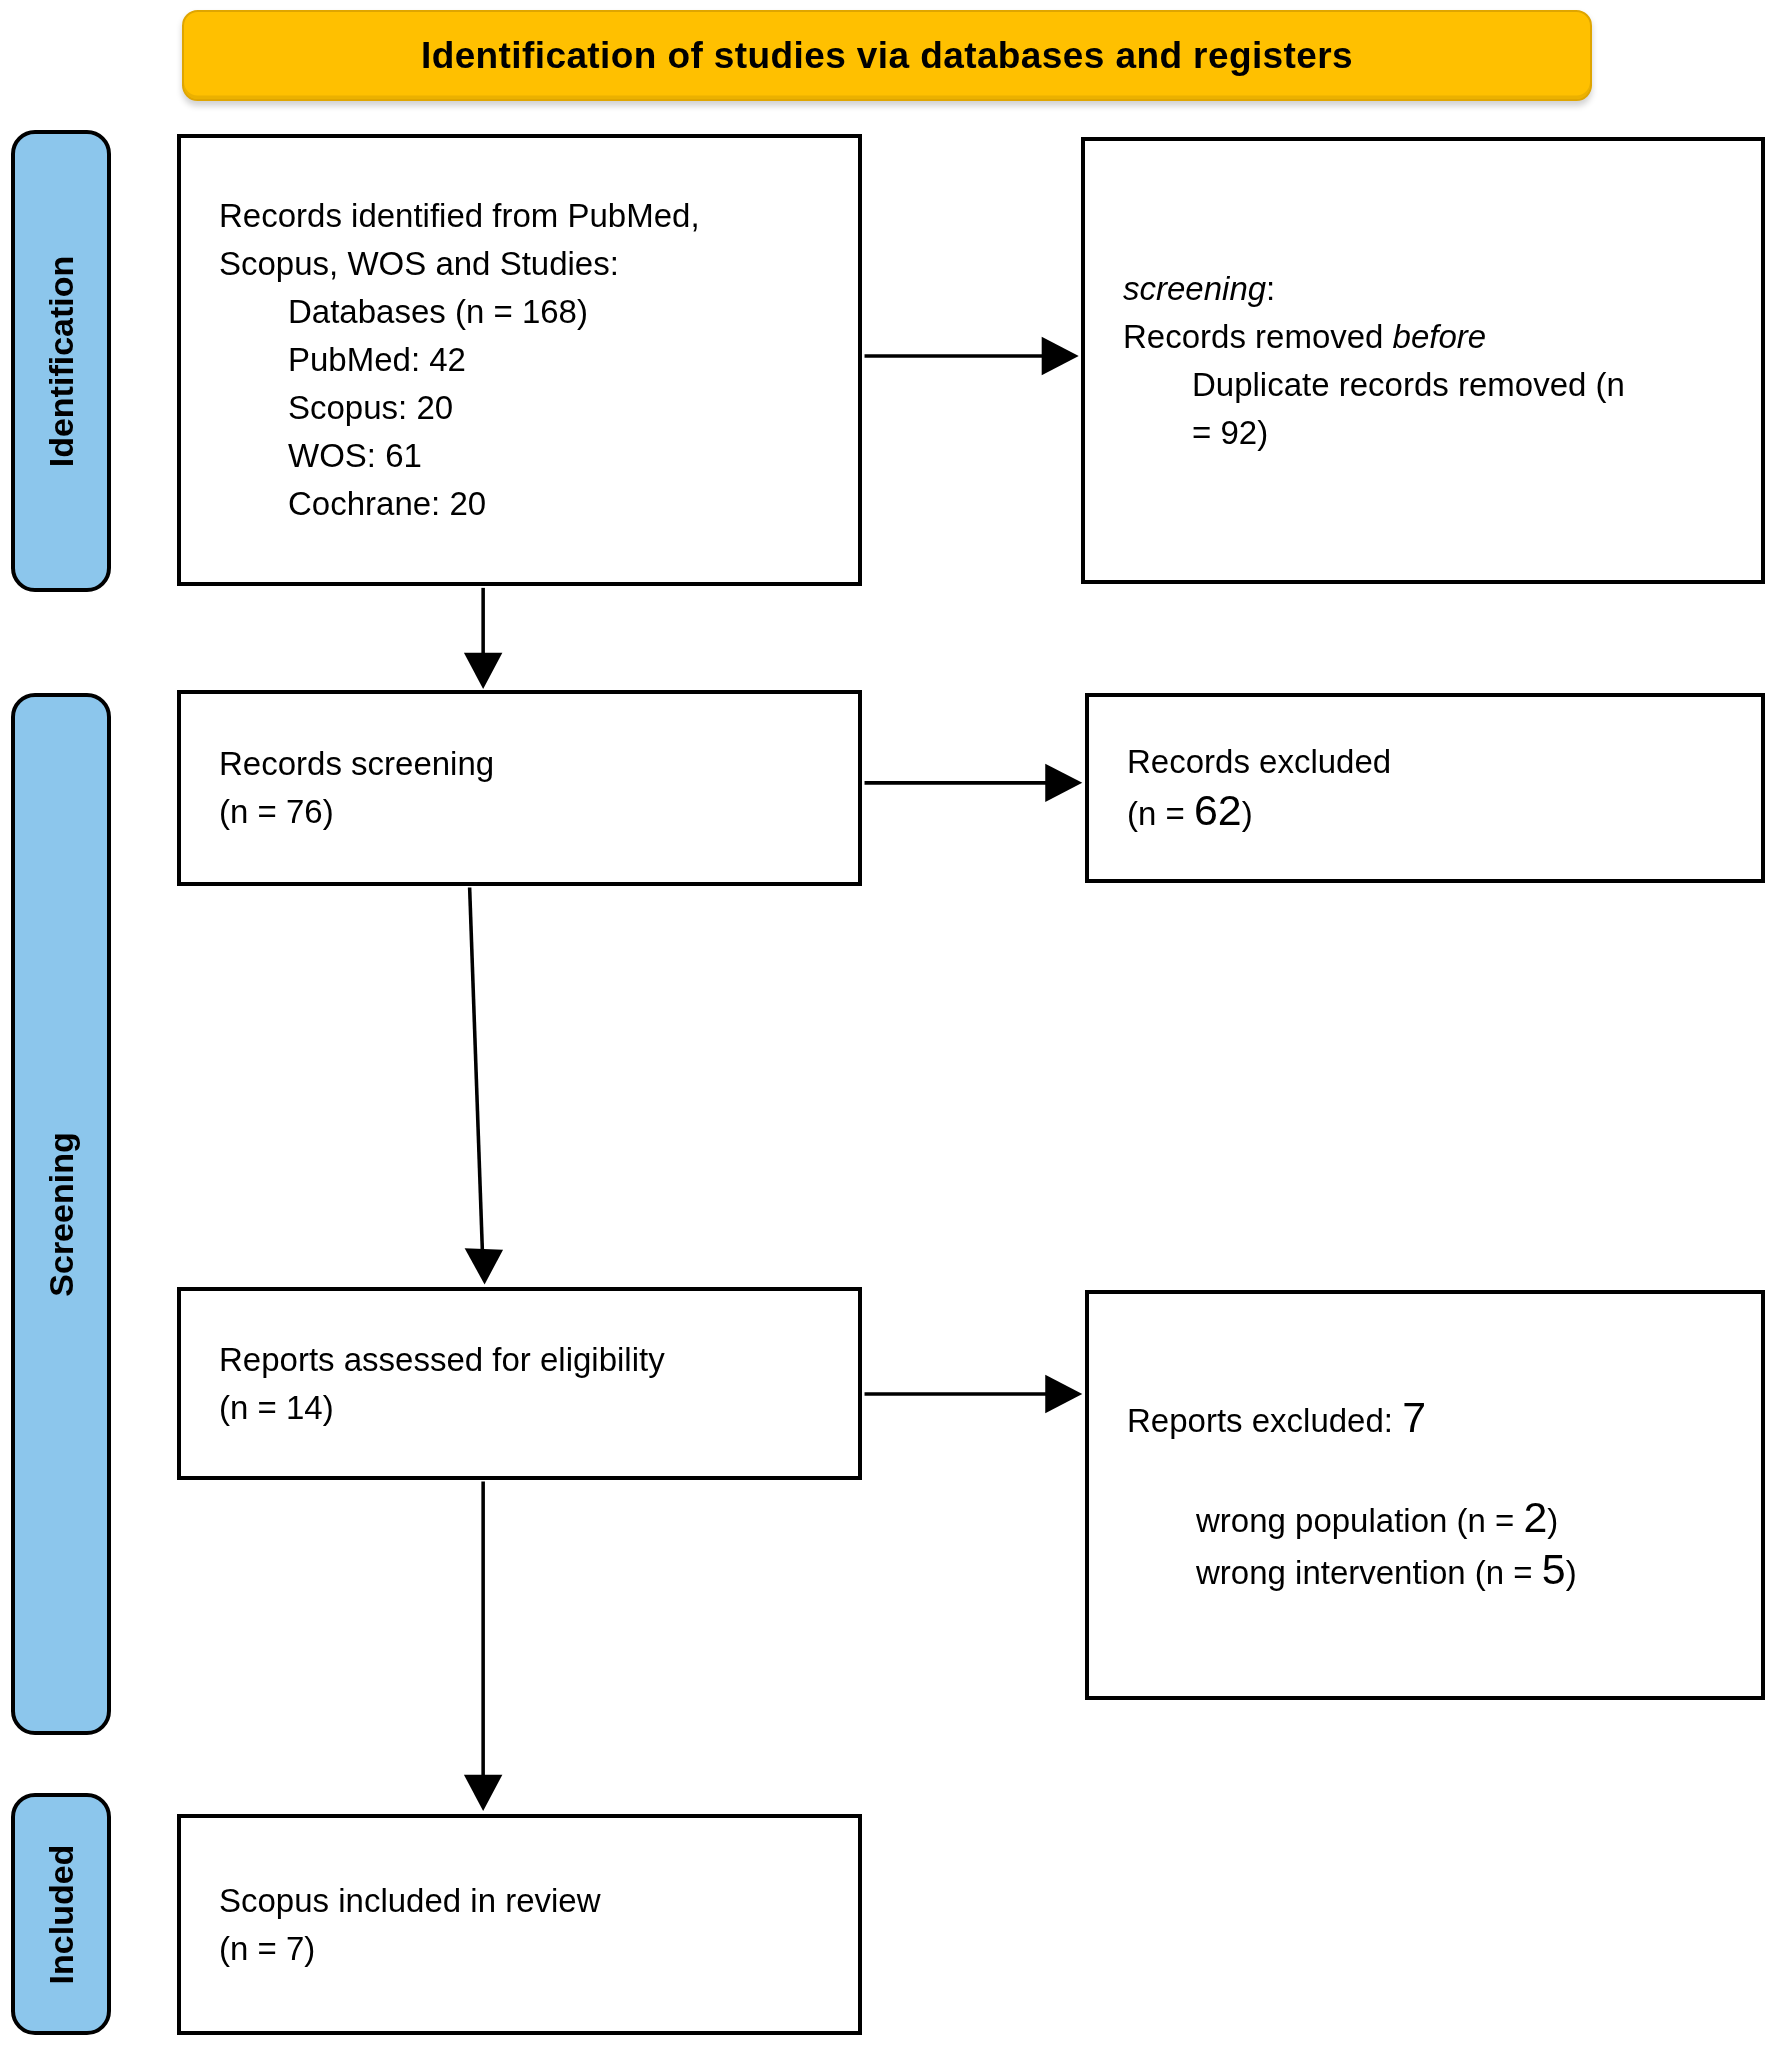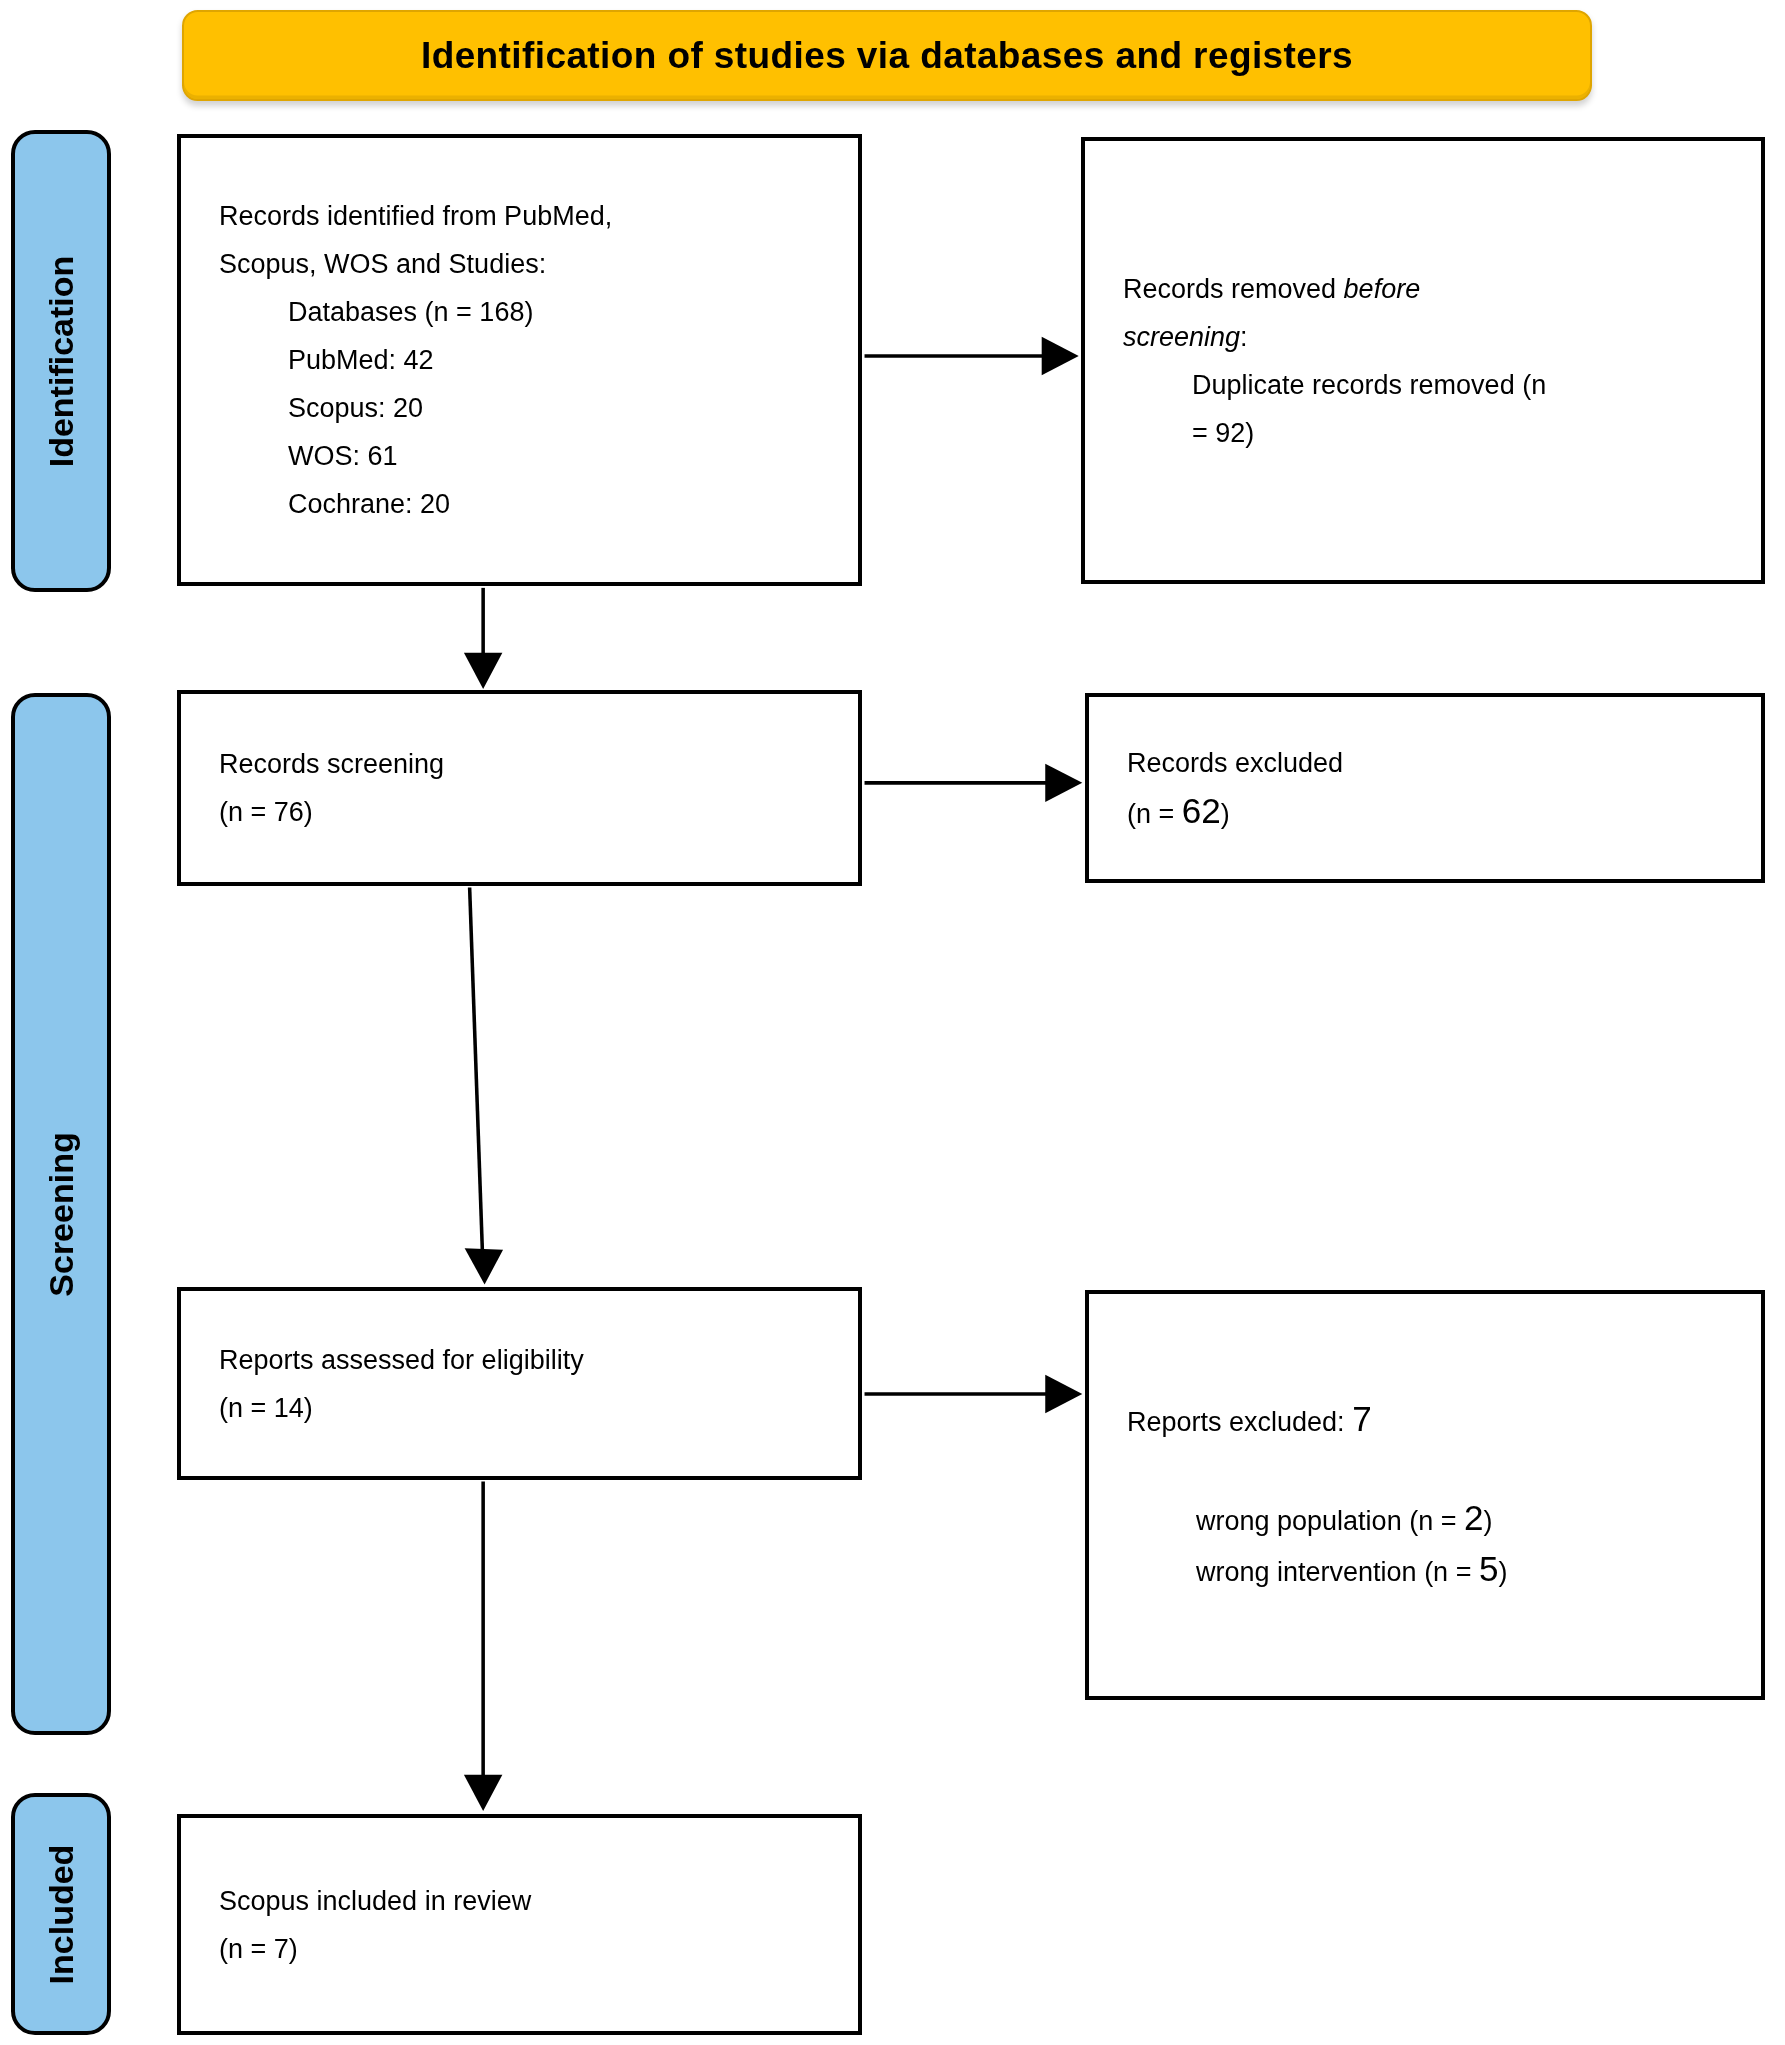--- a/index.html
+++ b/index.html
@@ -40,21 +40,21 @@
     transform:rotate(-90deg);
     white-space:nowrap;
     font-size:34px;font-weight:bold;
   }
 
   
   .box{
     position:absolute;background:var(--paper);
     border:4.3px solid var(--ink);
     display:flex;flex-direction:column;justify-content:center;
-    font-size:27px;line-height:48px;
+    font-size:33px;line-height:48px;
     padding-left:38px;padding-right:21.3px;
   }
   .box-identified{left:177px;top:134px;width:685px;height:452px;}
   .box-removed{left:1081px;top:137px;width:684px;height:447px;}
   .box-screened{left:177px;top:690px;width:685px;height:196px;}
   .box-excluded{left:1085px;top:693px;width:680px;height:190px;}
   .box-assessed{left:177px;top:1287px;width:685px;height:193px;}
   .box-reports-excluded{left:1085px;top:1290px;width:680px;height:410px;}
   .box-included{left:177px;top:1814px;width:685px;height:221px;}
 
@@ -119,22 +119,22 @@
     <div class="line">Records identified from PubMed,</div>
     <div class="line">Scopus, WOS and Studies:</div>
     <div class="line indent">Databases (n = 168)</div>
     <div class="line indent">PubMed: 42</div>
     <div class="line indent">Scopus: 20</div>
     <div class="line indent">WOS: 61</div>
     <div class="line indent">Cochrane: 20</div>
   </div>
 
   <div class="box box-removed">
+    <div class="line"><span class="em">screening</span><span>:</span></div>
     <div class="line"><span>Records removed </span><span class="em">before</span></div>
-    <div class="line"><span class="em">screening</span><span>:</span></div>
     <div class="line indent">Duplicate records removed (n</div>
     <div class="line indent">= 92)</div>
   </div>
 
   <div class="box box-screened">
     <div class="line">Records screening</div>
     <div class="line">(n = 76)</div>
   </div>
 
   <div class="box box-excluded">

